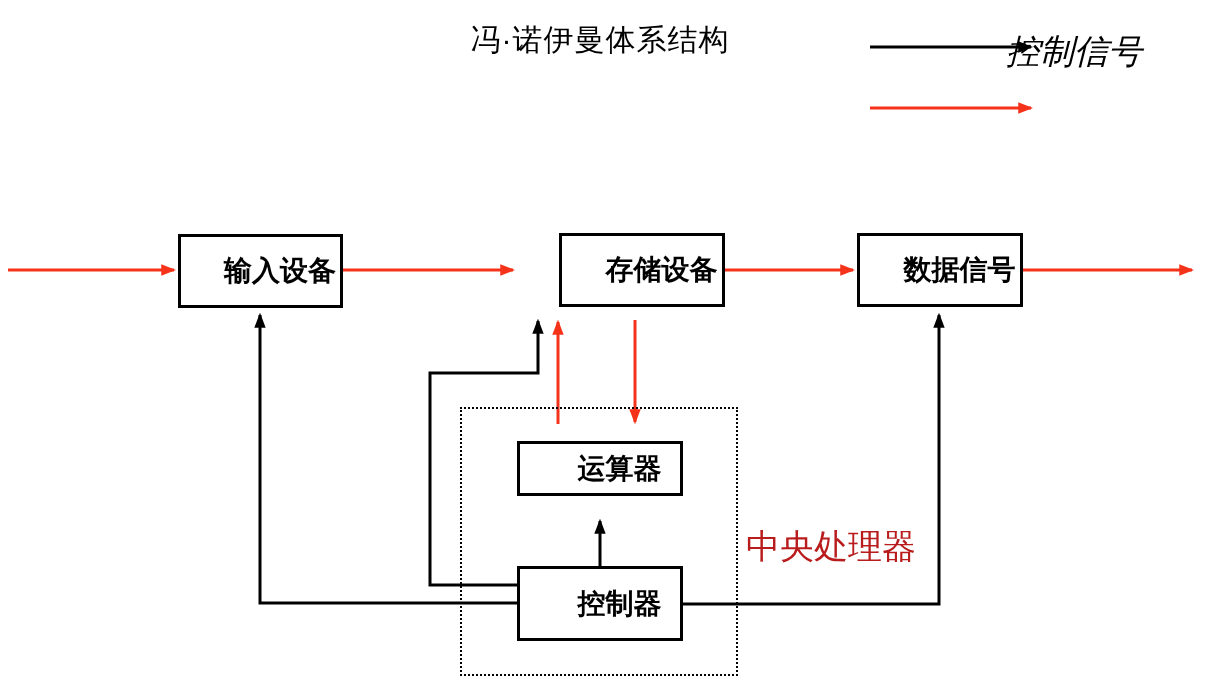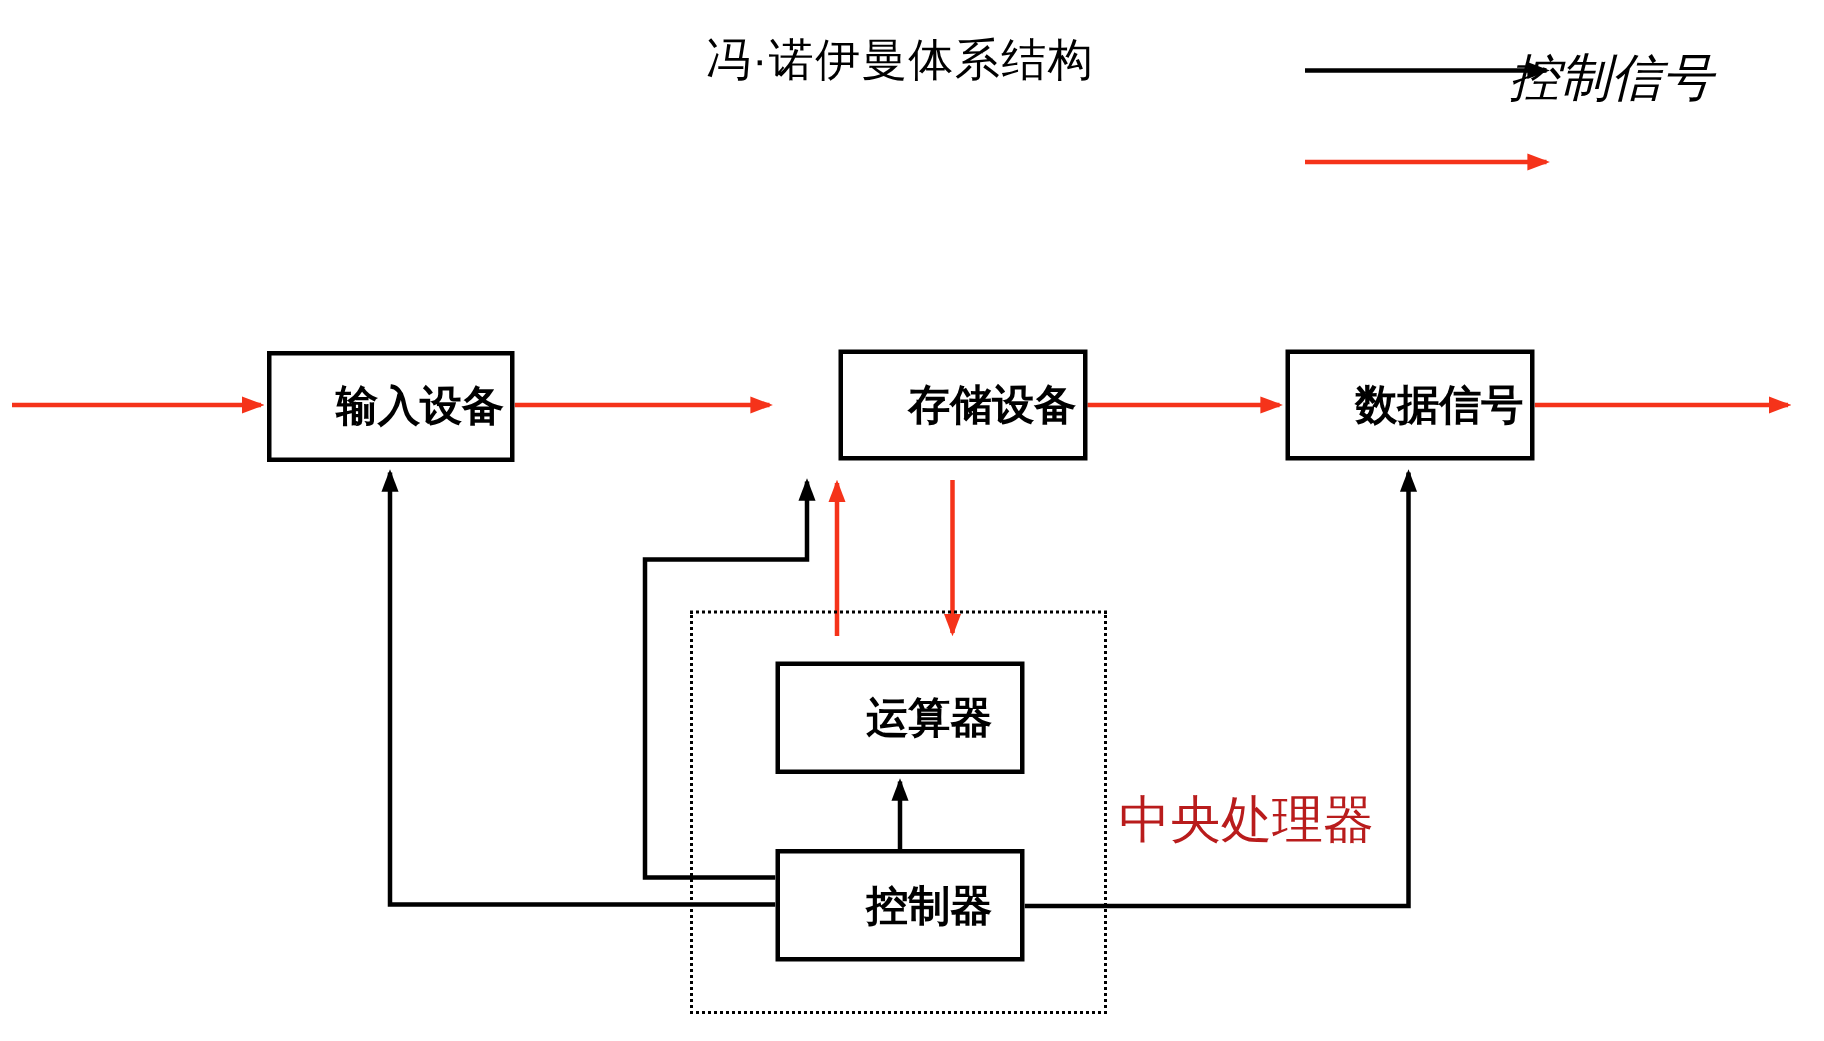--- a/index.html
+++ b/index.html
@@ -29,21 +29,21 @@
     border:3px solid #000;
     background:#fff;
     display:flex;align-items:center;justify-content:center;
     font-size:28px;font-weight:bold;color:#000;
     z-index:2;
     padding-left:39px;
   }
   #box-input {left:178px;top:234px;width:165px;height:74px;}
   #box-storage{left:517px;top:233px;width:166px;height:74px;margin-left:42px;}
   #box-output{left:857px;top:233px;width:166px;height:74px;}
-  #box-alu{left:517px;top:441px;width:166px;height:75px;}
+  #box-alu{left:517px;top:441px;width:166px;height:55px;}
   #box-cu {left:517px;top:566px;width:166px;height:75px;}
   #cpu-box{
     box-sizing:border-box;
     left:460px;top:407px;width:278px;height:269px;
     border:2px dotted #000;
     z-index:1;
   }
   #cpu-label{
     left:746px;top:524px;
     font-size:34px;color:#b91c1c;white-space:nowrap;

